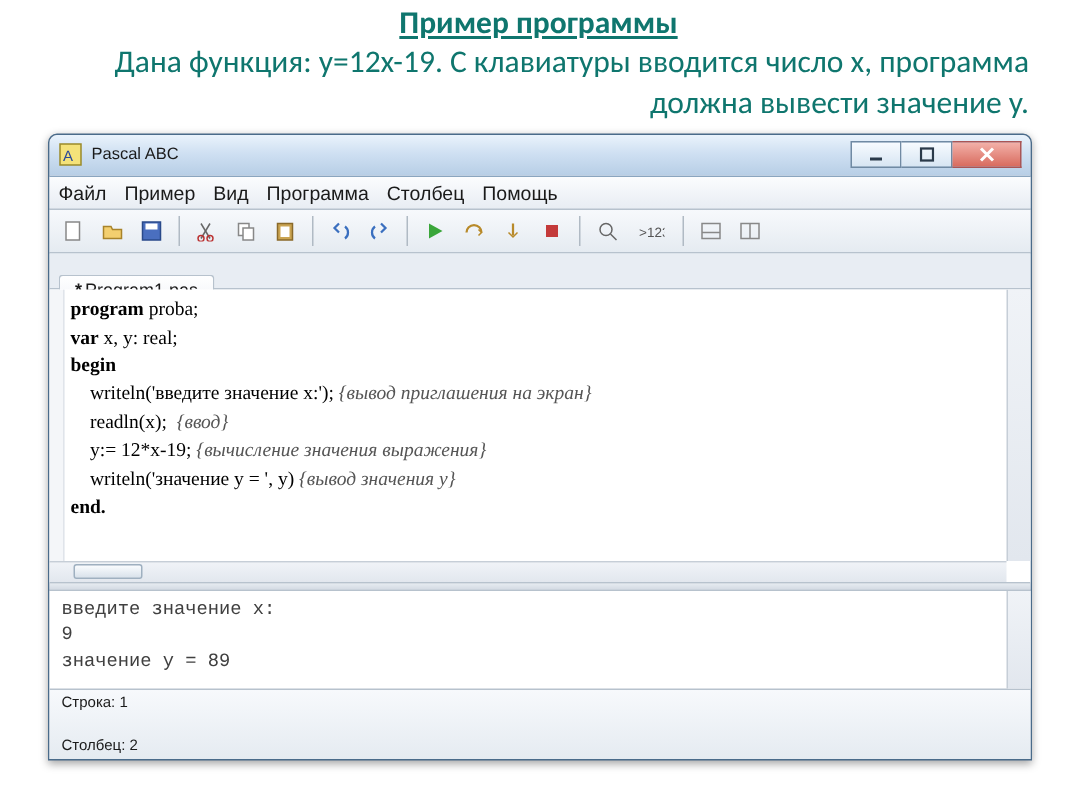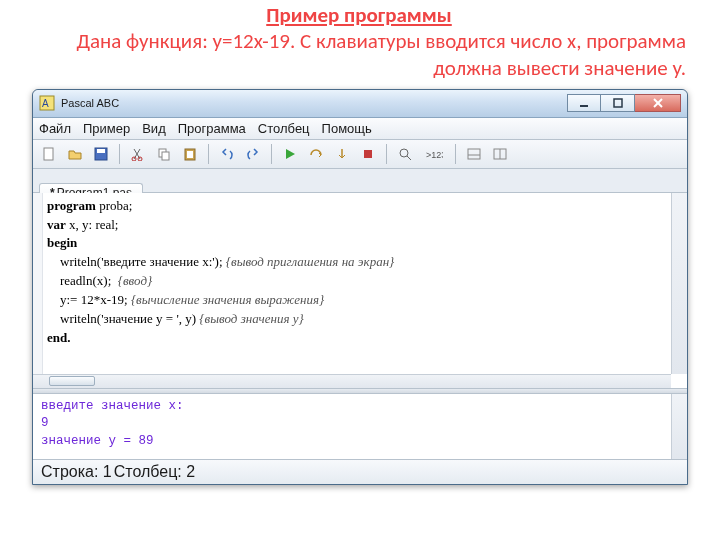--- a/index.html
+++ b/index.html
@@ -8,21 +8,21 @@
     height: 540px;
     background: #fff;
     font-family: Arial, sans-serif;
     overflow: hidden;
   }
   .slide-text {
     padding: 2px 34px 6px 32px;
     font-family: Calibri, Arial, sans-serif;
     font-size: 21px;
     line-height: 1.25;
-    color: #ef4444;
+    color: #0f766e;
   }
   .slide-title { text-align: center; font-weight: bold; text-decoration: underline; }
   .slide-body { text-align: right; }
 
   .app-window {
     margin: 2px 32px 0 32px;
     width: 656px;
     border: 1px solid #4a6b8a;
     border-radius: 6px 6px 0 0;
     box-shadow: 0 2px 6px rgba(0,0,0,.35);
@@ -145,36 +145,36 @@
   }
 
   .output-area {
     background:#fff;
     height: 66px;
     font-family: "Courier New", monospace;
     font-size: 12.5px;
     line-height: 1.4;
     padding: 4px 8px;
     white-space: pre;
-    color:#6d28d9;
+    color:#404040;
     border-bottom:1px solid #b7c2cd;
     position:relative;
   }
   .output-scroll-v {
     position:absolute; right:0; top:0; bottom:0; width:16px;
     background: linear-gradient(#f0f3f7,#e2e7ee);
     border-left:1px solid #c6ced7;
   }
 
   .statusbar {
     background: linear-gradient(#f7f9fc,#e5ebf1);
     padding: 3px 8px;
-    font-size: 16px;
+    font-size: 10px;
     color:#1a1a1a;
-    display:flex; gap:2px;
+    display:flex; gap:18px;flex-direction:column;
   }
 </style>
 </head>
 <body>
 
 <div class="slide-text">
   <div class="slide-title">Пример программы</div>
   <div class="slide-body">Дана функция: y=12x-19. С клавиатуры вводится число x, программа должна вывести значение y.</div>
 </div>
 

